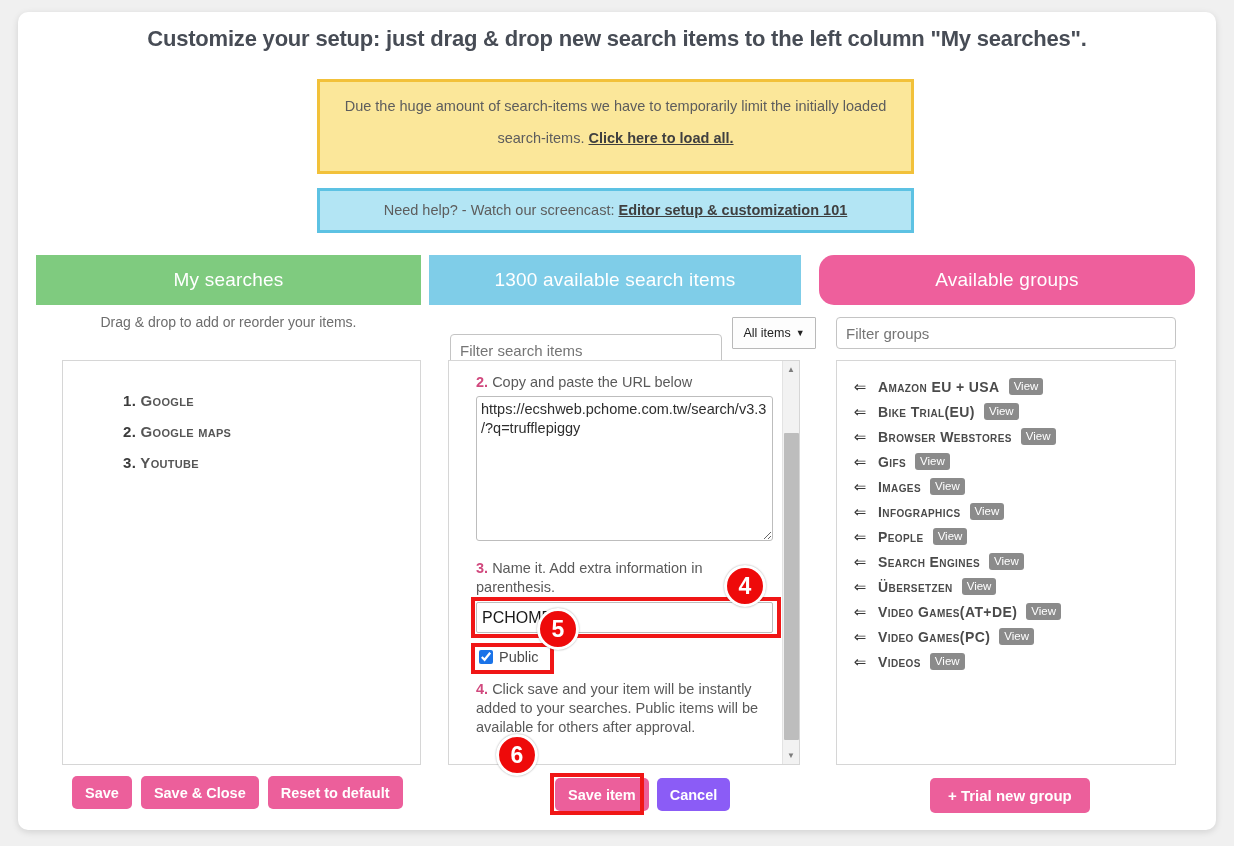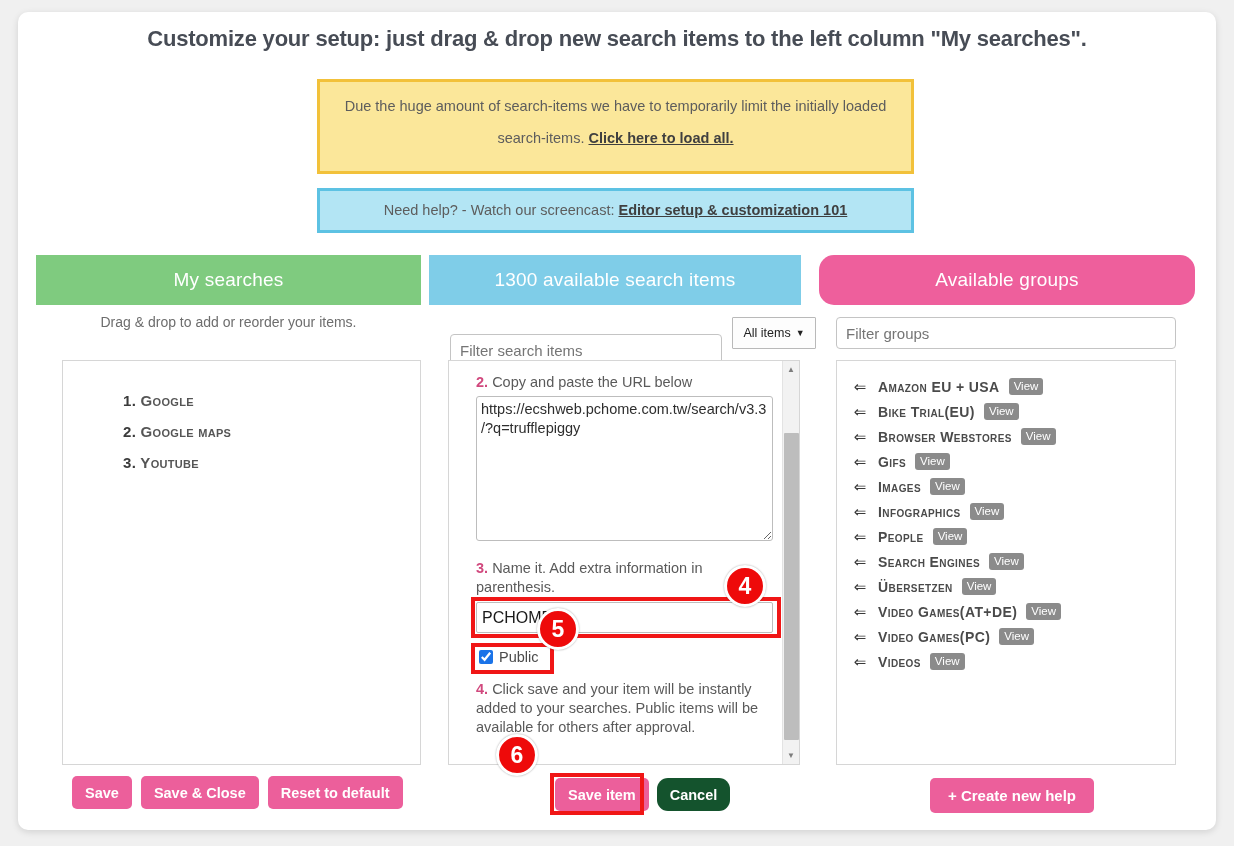--- a/index.html
+++ b/index.html
@@ -257,21 +257,21 @@
   .btn {
     font-family: "Liberation Sans", sans-serif;
     font-size: 14.5px; font-weight: bold;
     color: #ffffff;
     border: none; border-radius: 5px;
     cursor: pointer;
     padding: 0 13px;
     height: 33px;
   }
   .btn-pink { background: #ec5f9b; }
-  .btn-gray { background: #14532d; border-radius: 11px; }
+  .btn-gray { background: #8b5cf6; }
 
   #footer-left {
     position: absolute; left: 54px; top: 764px;
     display: flex; gap: 9px; justify-content: center;
   }
   #footer-mid {
     position: absolute; left: 537px; top: 766px;
     display: flex; gap: 8px;
   }
   #footer-right {
@@ -448,20 +448,20 @@
 
   <div id="footer-mid">
     <div id="save-item-wrap">
       <button class="btn btn-pink">Save item</button>
       <div class="hl-box" id="hl-saveitem"></div>
     </div>
     <button class="btn btn-gray">Cancel</button>
   </div>
 
   <div id="footer-right">
-    <button class="btn btn-pink" id="create-group-btn">+ Create new help</button>
+    <button class="btn btn-pink" id="create-group-btn">+ Trial new group</button>
   </div>
 
 </div>
 
 <div class="badge" id="badge4">4</div>
 <div class="badge" id="badge5">5</div>
 <div class="badge" id="badge6">6</div>
 
 </body></html>

